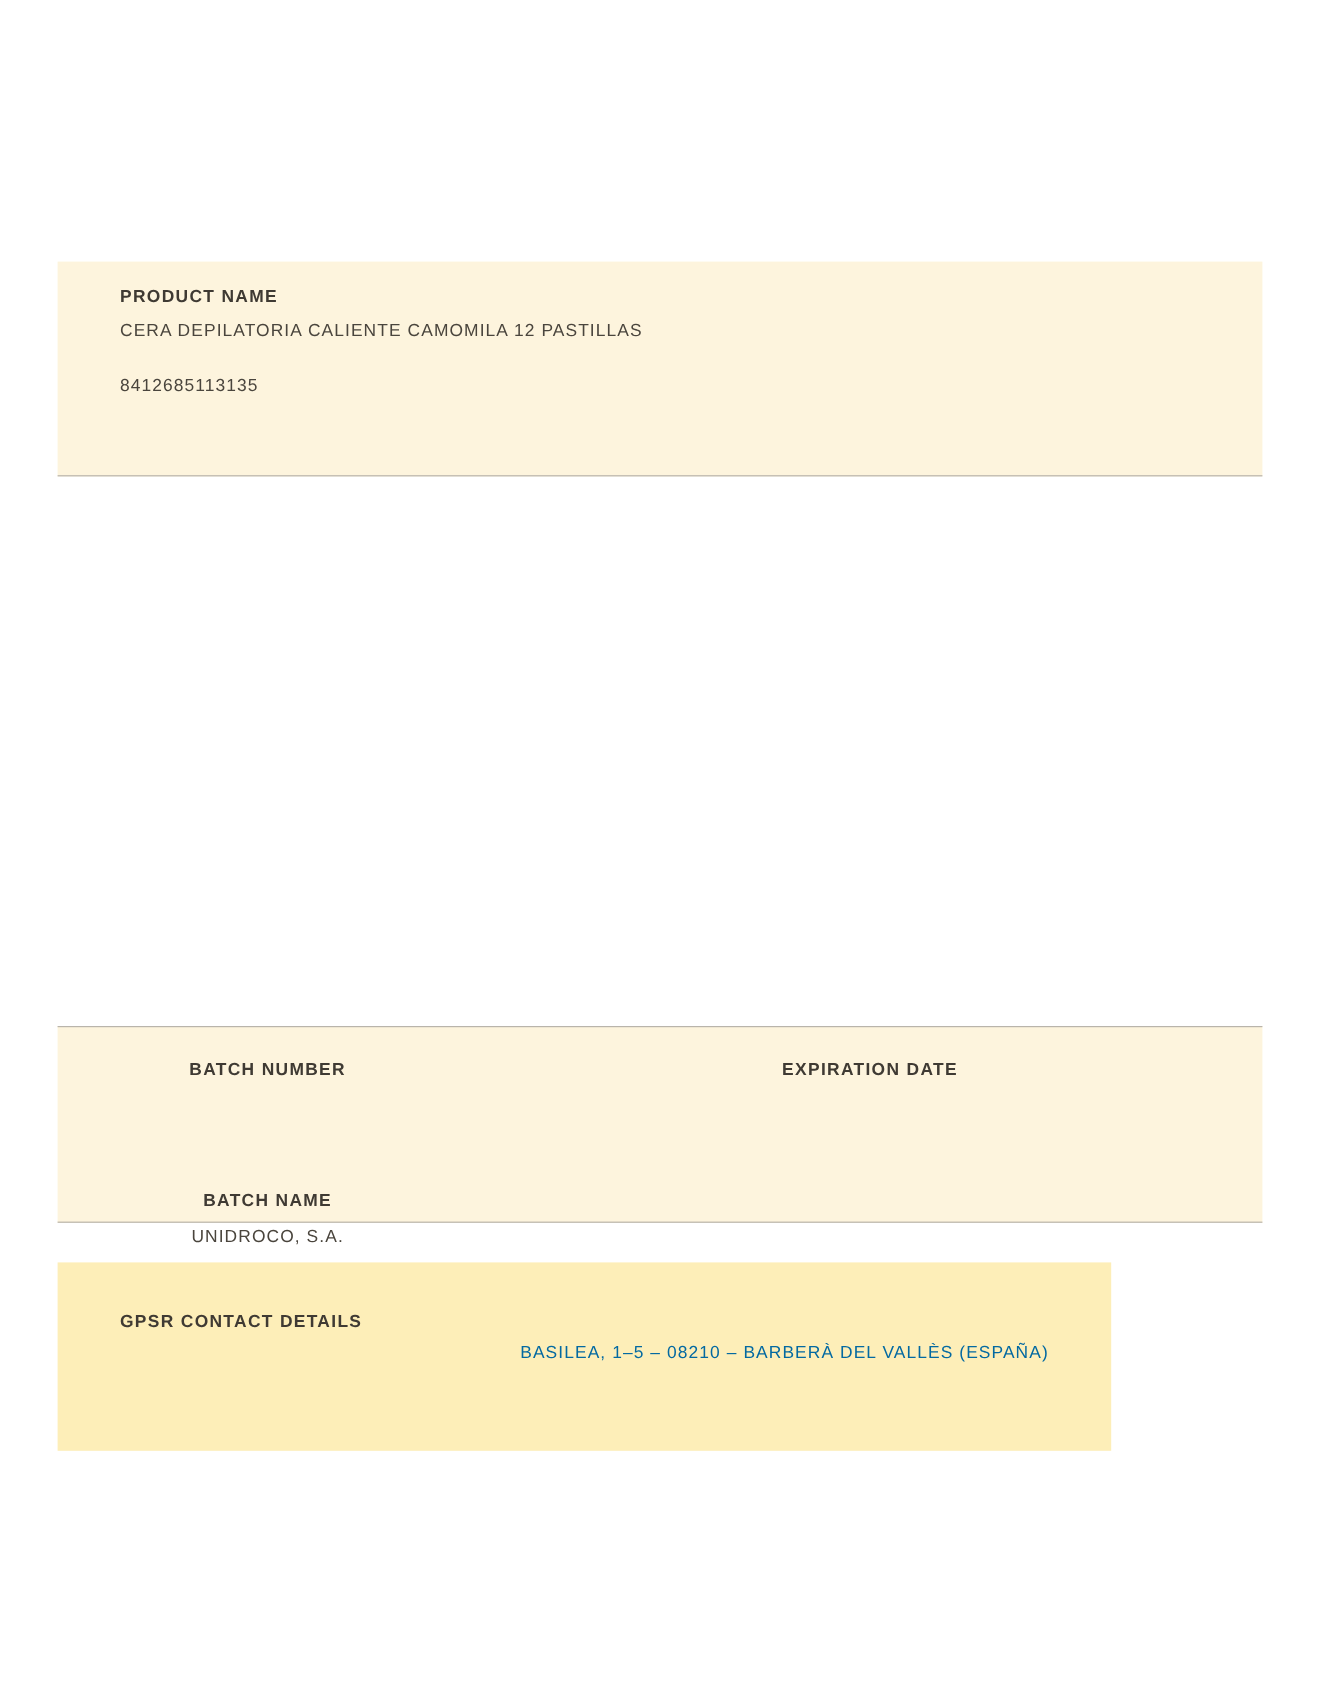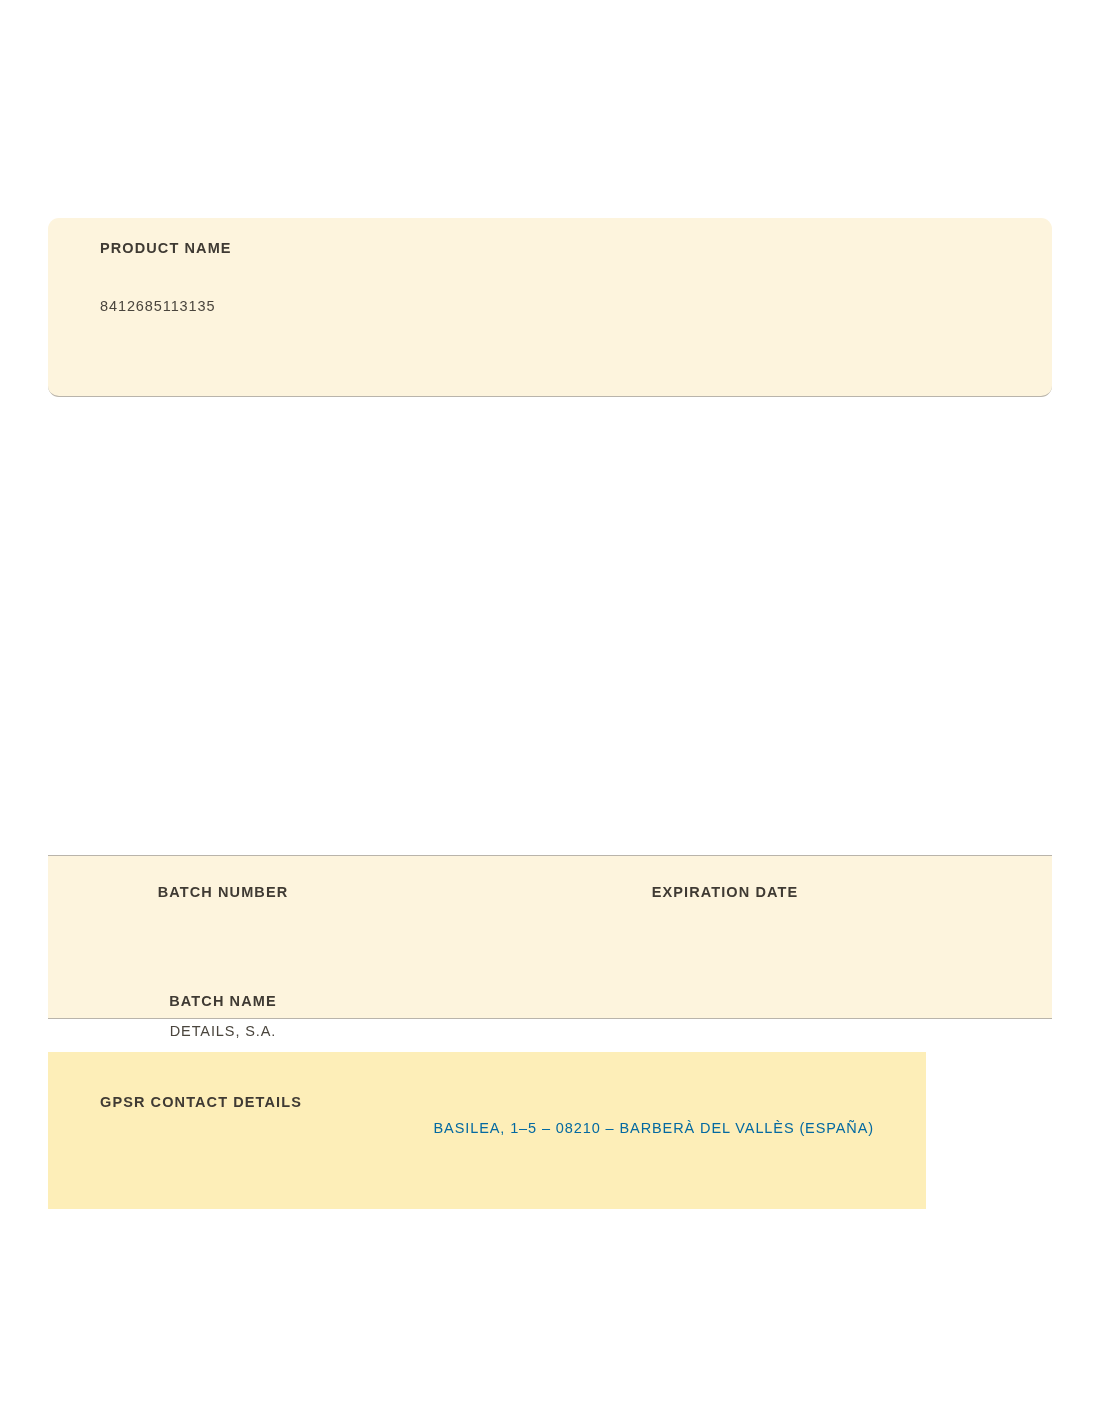--- a/index.html
+++ b/index.html
@@ -24,21 +24,20 @@
   
   .product-block {
     position: absolute;
     left: 48px;
     top: 218px;
     width: 1004px;
     height: 179px;
     background: #fdf4dd;
     border-bottom: 1px solid #b9b4ab;
     box-sizing: border-box;
-    border-radius: 11px;
   }
   .product-inner {
     padding: 22px 0 0 52px;
   }
   .field-label {
     font-size: 14.5px;
     font-weight: bold;
     letter-spacing: 1.1px;
     color: #3f3a33;
     margin: 0 0 12px 0;
@@ -125,20 +124,21 @@
   }
 </style>
 </head>
 <body>
 
 <div class="page">
 
   <section class="product-block">
     <div class="product-inner">
       <p class="field-label">PRODUCT NAME</p>
+      <p class="field-value">CERA DEPILATORIA CALIENTE CAMOMILA 12 PASTILLAS</p>
       <div class="spacer-30"></div>
       <p class="field-value">8412685113135</p>
     </div>
   </section>
 
   <section class="details-block">
 
     <div class="grid-row row-1">
       <div class="grid-cell cell-left">
         <p class="cell-label">BATCH NUMBER</p>
@@ -146,21 +146,21 @@
       </div>
       <div class="grid-cell cell-right">
         <p class="cell-label">EXPIRATION DATE</p>
         <p class="cell-value"></p>
       </div>
     </div>
 
     <div class="grid-row row-2">
       <div class="grid-cell cell-left">
         <p class="cell-label">BATCH NAME</p>
-        <p class="cell-value">DETAILS, S.A.</p>
+        <p class="cell-value">UNIDROCO, S.A.</p>
       </div>
     </div>
 
   </section>
 
   <section class="gpsr-block">
     <p class="gpsr-label">GPSR CONTACT DETAILS</p>
     <p class="gpsr-address">BASILEA, 1–5 – 08210 – BARBERÀ DEL VALLÈS (ESPAÑA)</p>
   </section>
 

